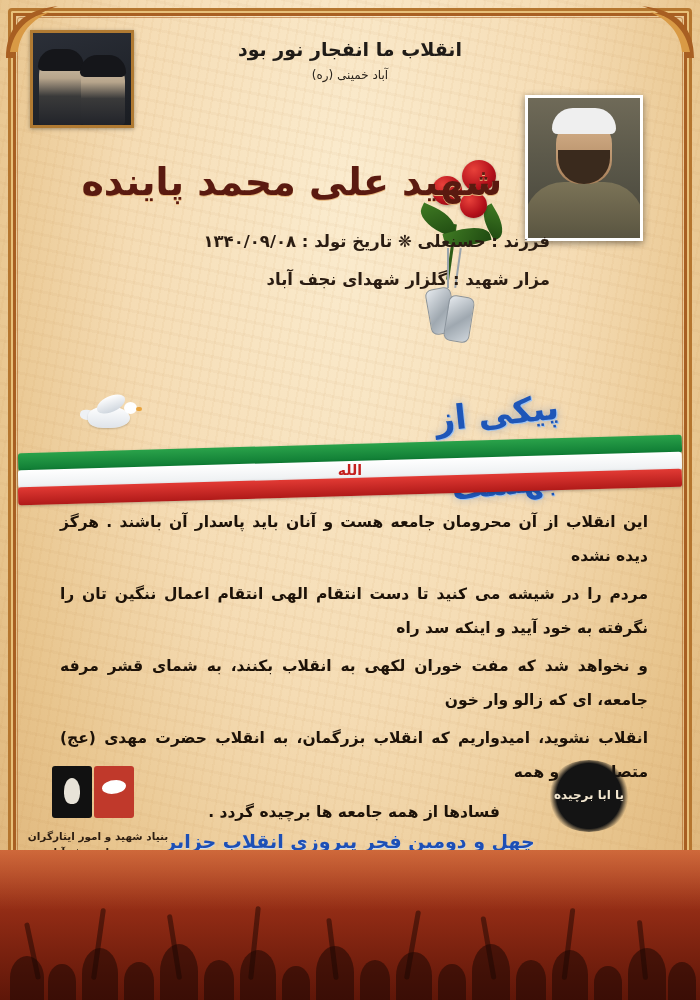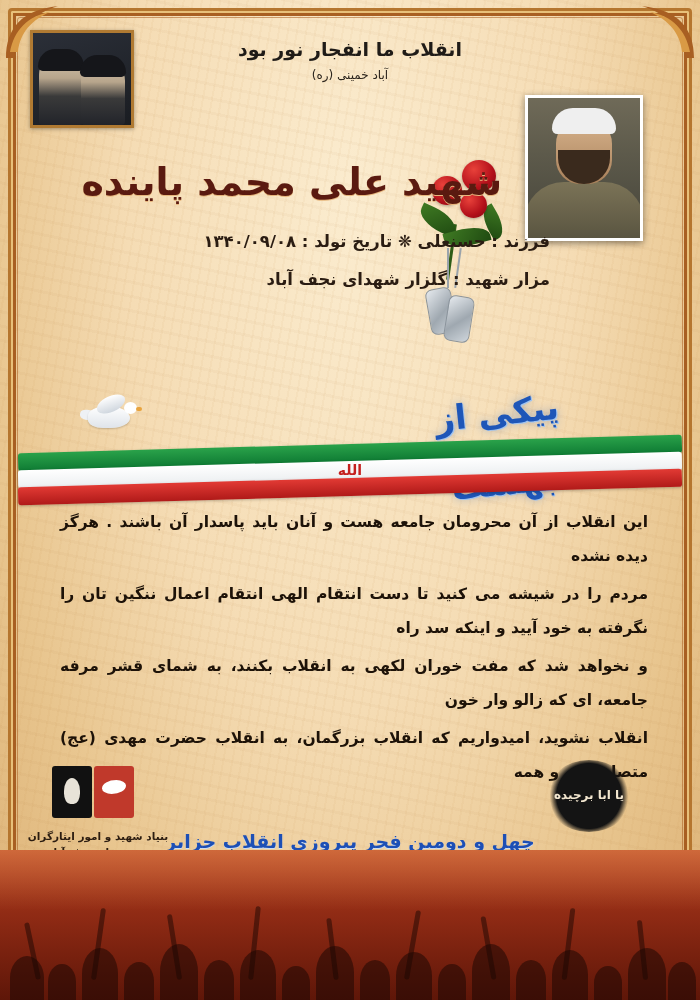--- a/index.html
+++ b/index.html
@@ -331,20 +331,21 @@
     <div class="band white"></div>
     <div class="band red"></div>
     <div class="emblem">الله</div>
   </div>
 
   <div class="body-text">
     <p>این انقلاب از آن محرومان جامعه هست و آنان باید پاسدار آن باشند . هرگز دیده نشده</p>
     <p>مردم را در شیشه می کنید تا دست انتقام الهی انتقام اعمال ننگین تان را نگرفته به خود آیید و اینکه سد راه</p>
     <p>و نخواهد شد که مفت خوران لکهی به انقلاب بکنند، به شمای قشر مرفه جامعه، ای که زالو وار خون</p>
     <p>انقلاب نشوید، امیدواریم که انقلاب بزرگمان، به انقلاب حضرت مهدی (عج) متصل شود و همه</p>
+    <p class="last">فسادها از همه جامعه ها برچیده گردد .</p>
   </div>
 
   <div class="found-logo">
     <div class="blk"></div>
     <div class="red"></div>
     <div class="tulip"></div>
     <div class="dv"></div>
   </div>
   <div class="found-caption">بنیاد شهید و امور ایثارگران
 شهرستان نجف آباد</div>

